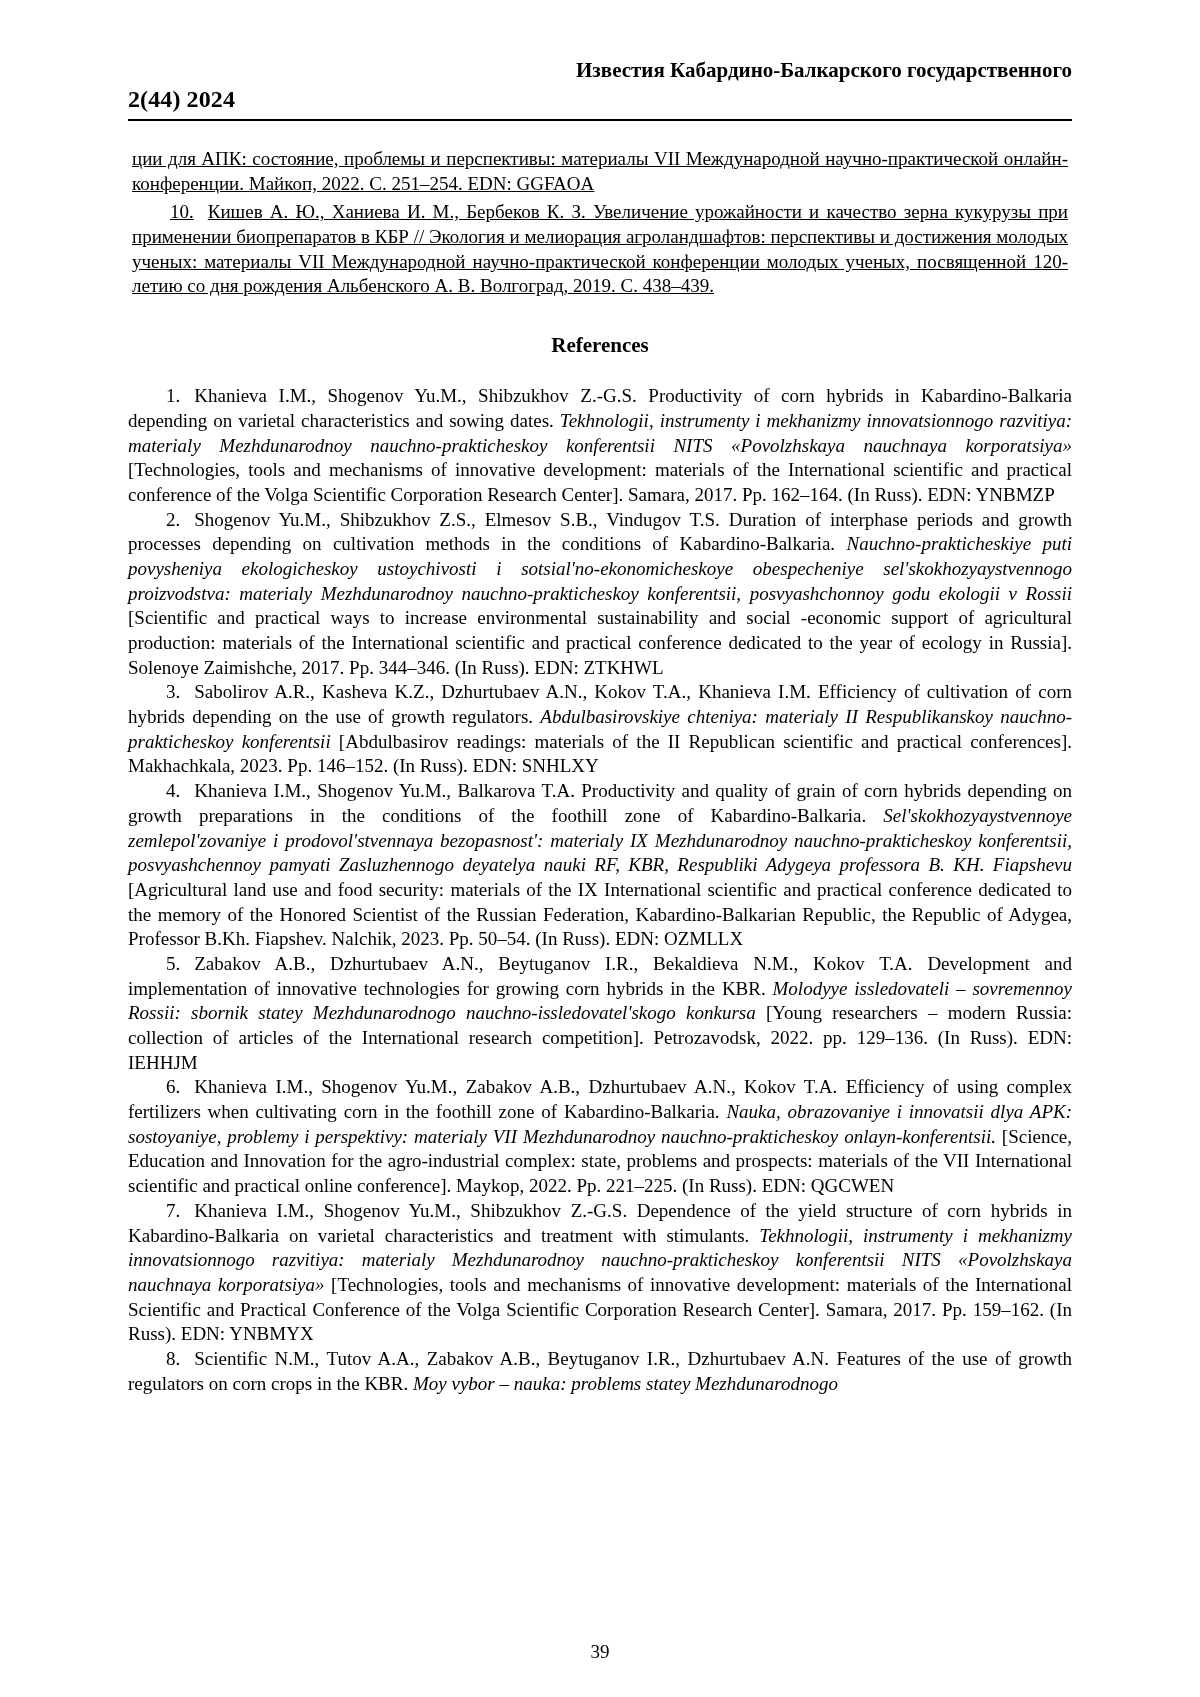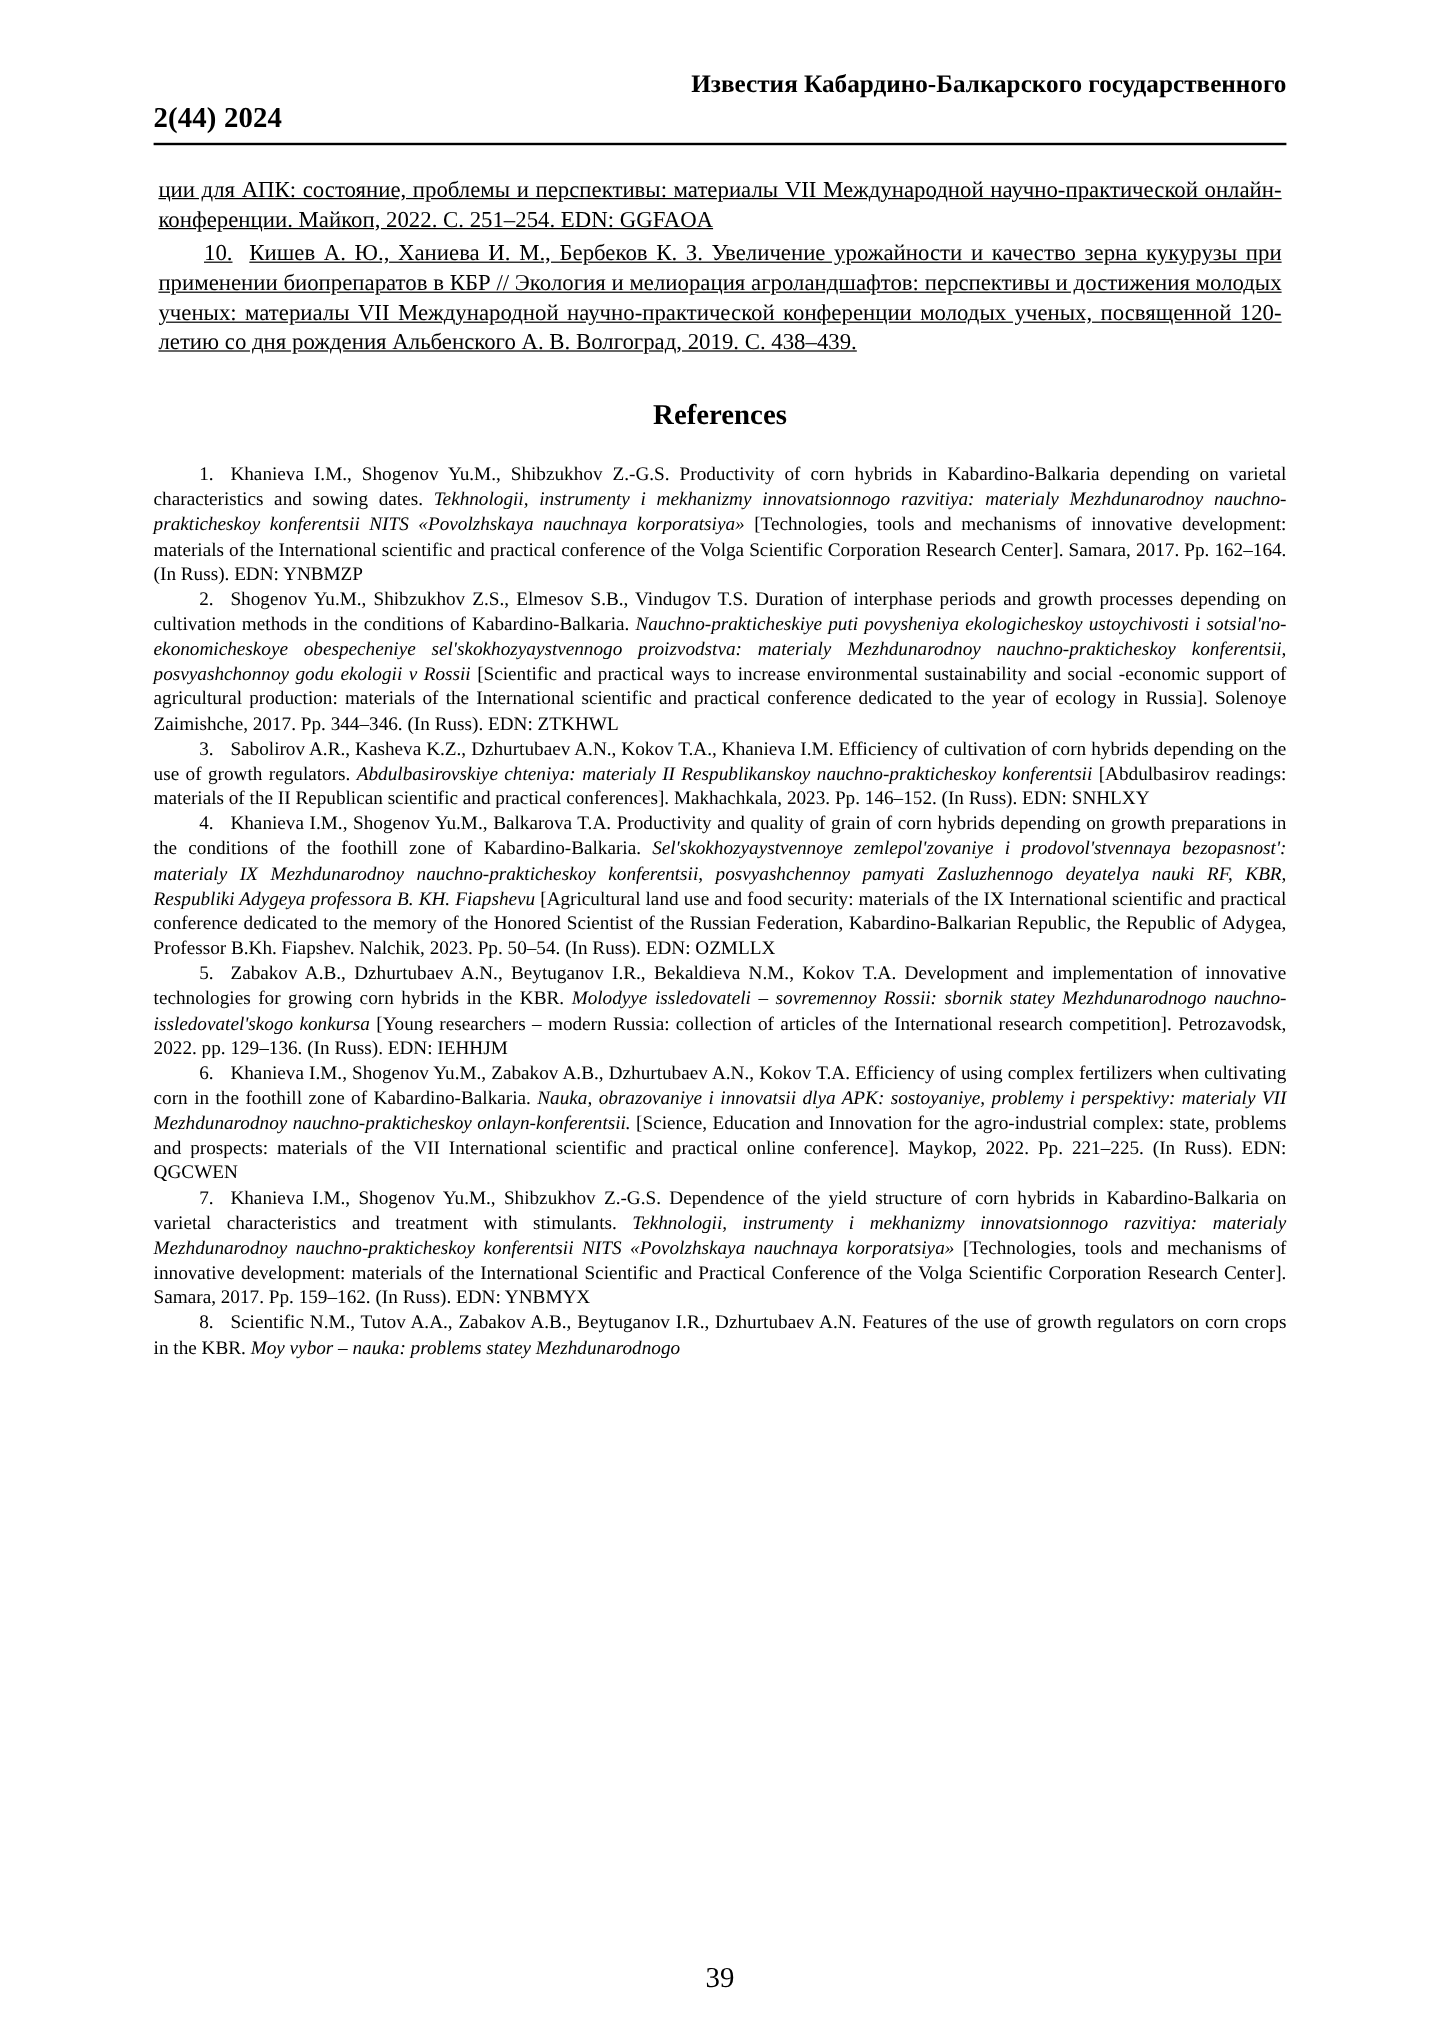--- a/index.html
+++ b/index.html
@@ -56,28 +56,28 @@
     text-justify: inter-word;
     margin: 4px;
     text-decoration: underline;
   }
   .ru {
     font-size: 19px;
   }
   .section-title {
     text-align: center;
     font-weight: bold;
-    font-size: 24px;
+    font-size: 21px;
     margin: 34px 0 26px 0;
   }
   .ref-list {
     margin: 0;
   }
   .ref {
-    font-size: 16px;
+    font-size: 19px;
     line-height: 1.30;
     text-align: justify;
     text-justify: inter-word;
     margin: 0;
     font-family: Liberation Serif, serif;
   }
   .ref .num {
     display: inline-block;
     text-indent: 0;
   }
@@ -86,21 +86,21 @@
   }
   i, .it {
     font-style: italic;
   }
   .pagenum {
     position: absolute;
     left: 0;
     right: 0;
     bottom: 34px;
     text-align: center;
-    font-size: 24px;
+    font-size: 19px;
   }
   .nbsp-gap { display: inline-block; width: 14px; }
 </style>
 </head>
 <body>
 
 <div class="page">
 
   <div class="header">
     <div class="header-issue">2(44) 2024</div>

